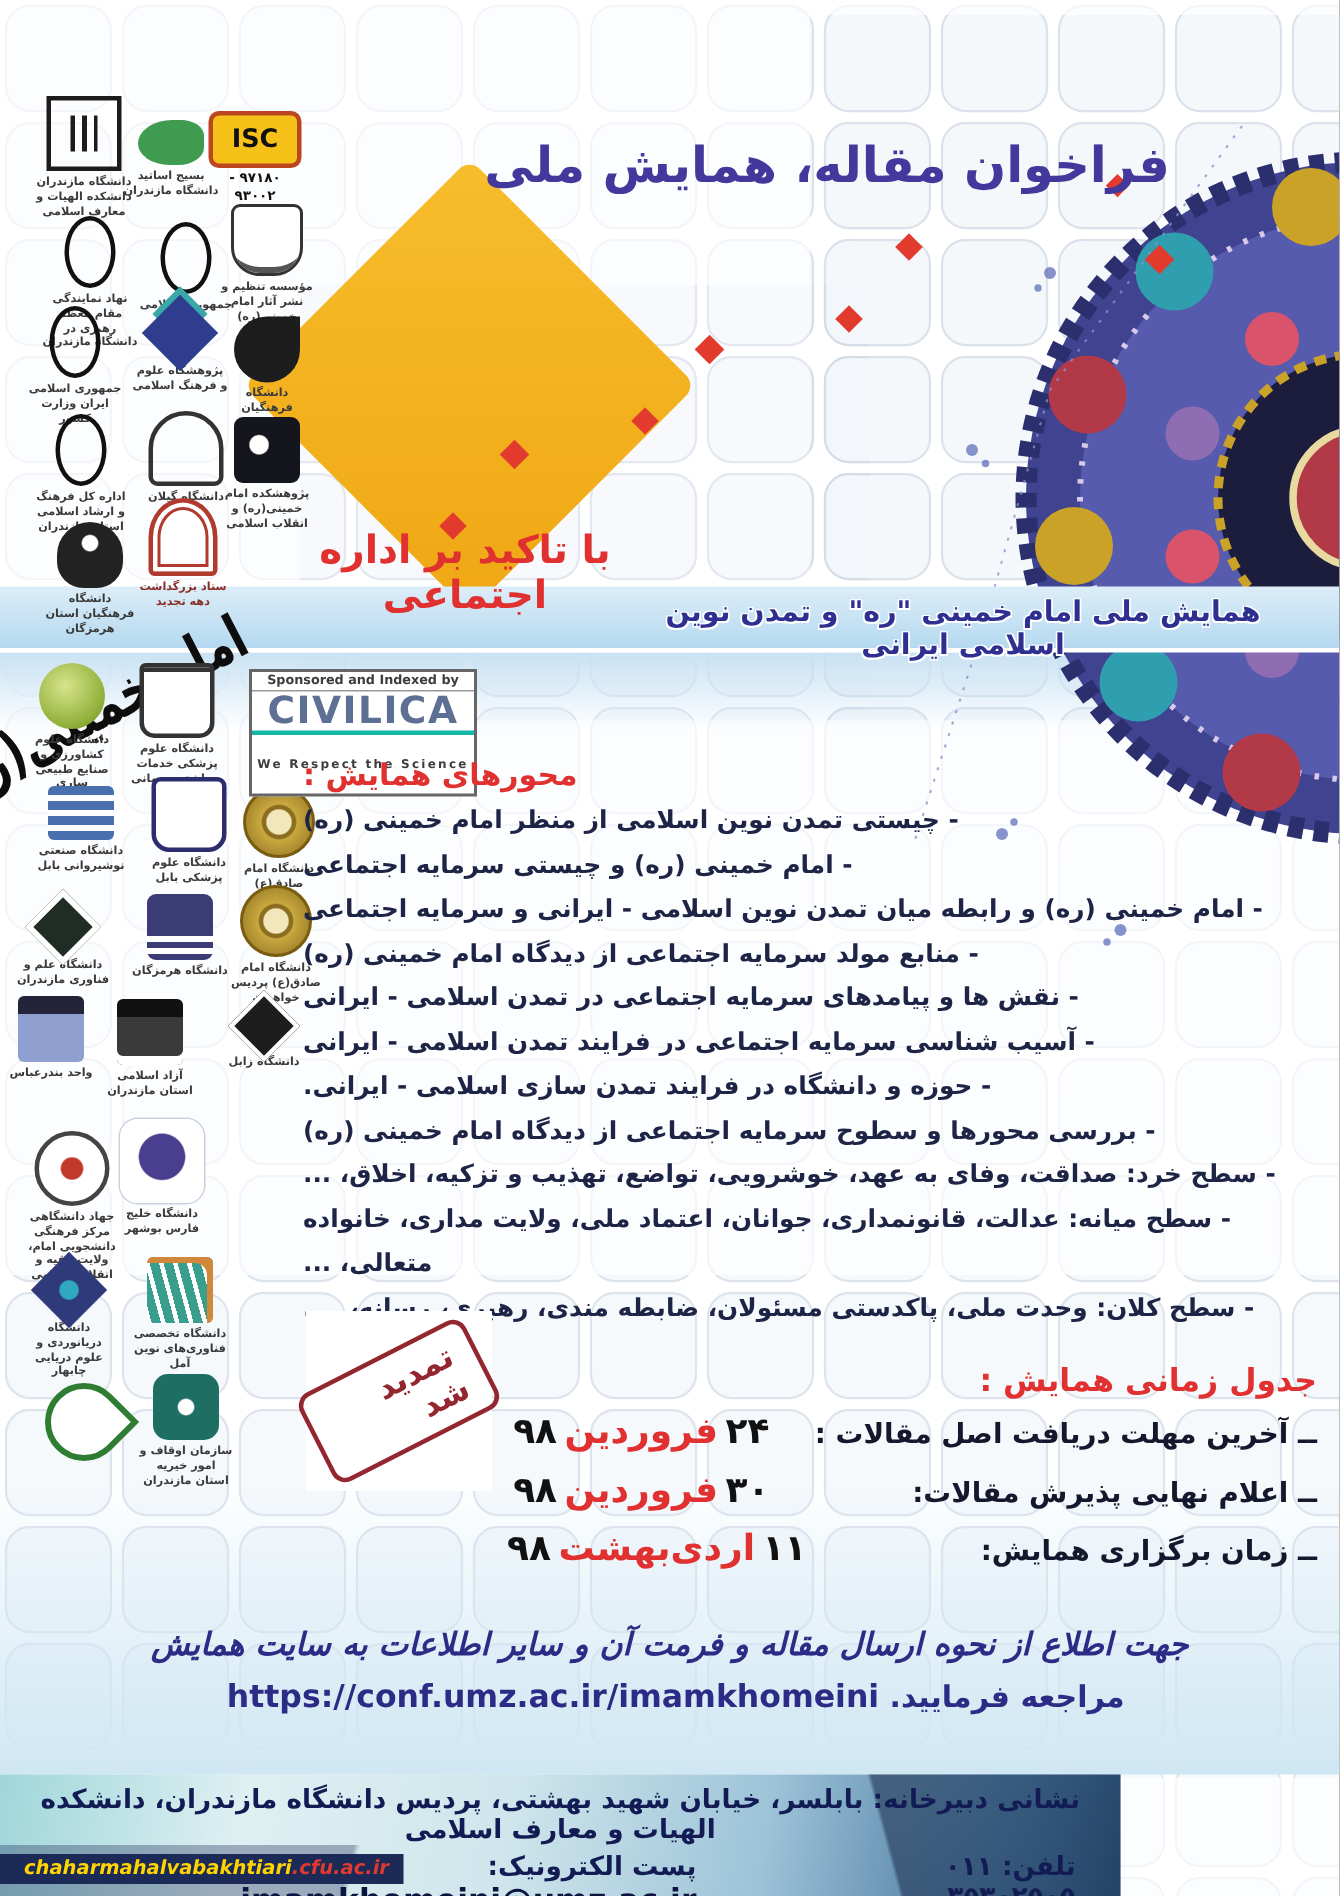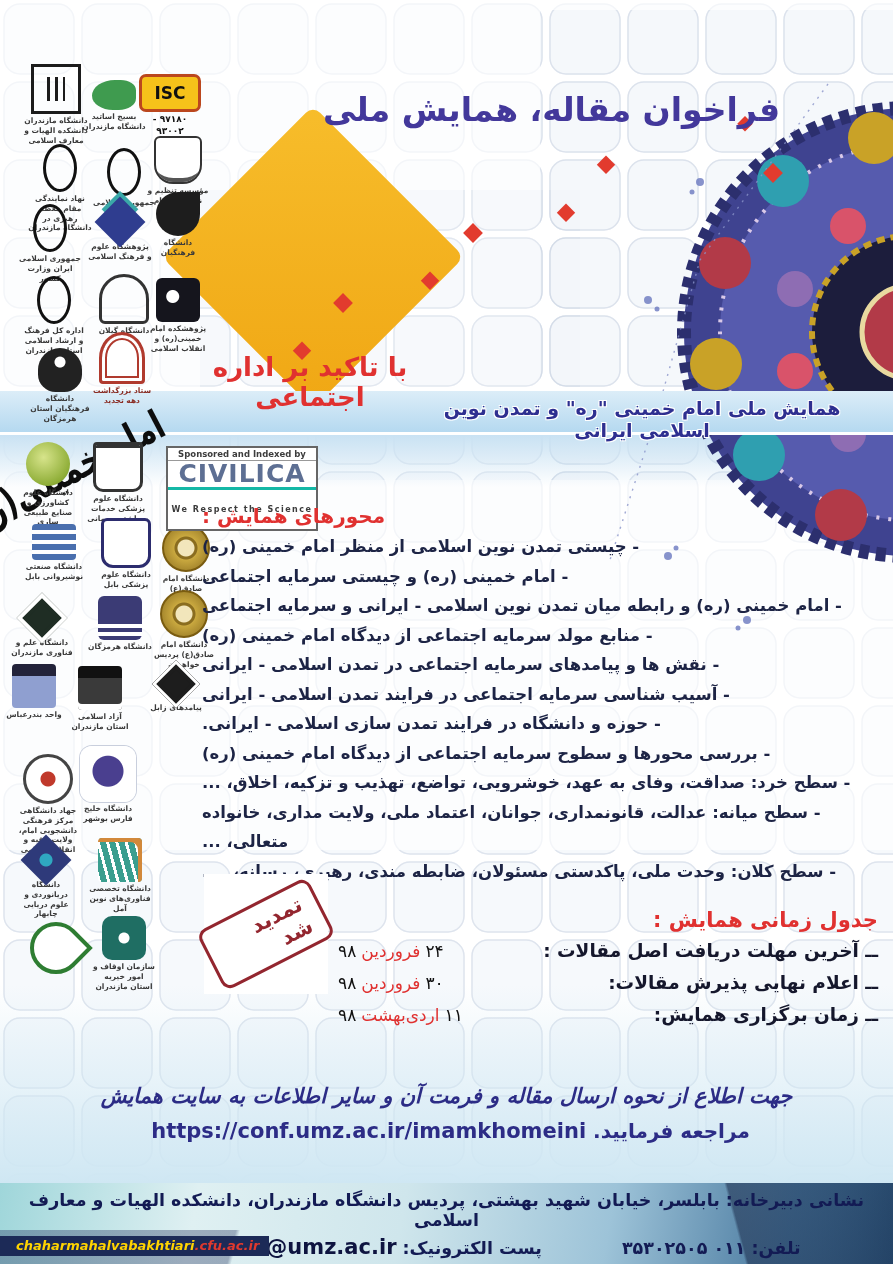--- a/index.html
+++ b/index.html
@@ -28,21 +28,21 @@
     color:#e03130;font-size:26px;font-weight:bold;}
   .subtitle{position:absolute;top:397px;right:16px;width:470px;text-align:center;z-index:4;
     color:#2e2f90;font-size:19px;font-weight:bold;
     text-shadow:1px 1px 0 #fff,-1px -1px 0 #fff,1px -1px 0 #fff,-1px 1px 0 #fff;}
   
   .logo{position:absolute;width:64px;margin:0;z-index:4;text-align:center;}
   .logo .mark{width:44px;height:44px;margin:0 auto 2px;}
   .logo figcaption{font-size:7.5px;line-height:1.3;color:#3a3a3a;font-weight:bold;}
   .p0{left:24px;top:64px}   .p1{left:82px;top:72px}   .p2{left:138px;top:74px}
   .p3{left:28px;top:144px}  .p4{left:92px;top:148px}  .p5{left:146px;top:136px}
-  .p6{left:18px;top:204px}  .p7{left:88px;top:200px}  .p8{left:146px;top:192px}
+  .p6{left:18px;top:204px}  .p7{left:88px;top:200px}  .p8{left:146px;top:211px}
   .p9{left:22px;top:276px}  .p10{left:92px;top:274px} .p11{left:146px;top:278px}
   .p12{left:28px;top:348px} .p13{left:90px;top:332px}
   .p14{left:16px;top:442px} .p15{left:86px;top:442px}
   .p16{left:22px;top:518px} .p17{left:94px;top:518px} .p18{left:154px;top:524px}
   .p19{left:10px;top:596px} .p20{left:88px;top:596px} .p21{left:152px;top:590px}
   .p22{left:2px;top:664px}  .p23{left:68px;top:666px} .p24{left:144px;top:662px}
   .p25{left:16px;top:754px} .p26{left:76px;top:746px}
   .p27{left:14px;top:838px} .p28{left:88px;top:838px}
   .p29{left:24px;top:922px} .p30{left:92px;top:916px}
   
@@ -100,34 +100,34 @@
   .civilica .c-bot{font-size:8px;font-weight:bold;border-top:3px solid #14b8a6;letter-spacing:1.5px;padding:15px 0;}
   
   .topics{position:absolute;top:504px;right:13px;width:678px;z-index:4;text-align:left;}
   .topics h2{margin:0 0 4px;font-size:20px;color:#e03130;font-weight:bold;}
   .topics .t-item{font-size:16.5px;font-weight:bold;color:#1d2445;line-height:29.5px;}
   
   .schedule{position:absolute;top:908px;right:15px;width:540px;z-index:4;text-align:right;}
   .schedule h2{margin:0 0 8px;font-size:21px;color:#e03130;font-weight:bold;}
   .s-row{display:flex;justify-content:space-between;align-items:baseline;margin-bottom:11px;}
   .s-label{font-size:18.5px;font-weight:bold;color:#15172c;}
-  .s-date{font-size:17px;font-weight:normal;color:#111;min-width:175px;text-align:left;}
+  .s-date{font-size:24px;font-weight:bold;color:#111;min-width:175px;text-align:right;}
   .s-date .month{color:#e03130;padding:0 5px;}
   .stamp-wrap{position:absolute;left:204px;top:874px;width:124px;height:120px;z-index:5;background:#fff;
     display:flex;align-items:center;justify-content:center;}
   .stamp{transform:rotate(-27deg);border:3px solid #93262f;border-radius:10px;padding:6px 14px;
     color:#93262f;font-size:21px;font-weight:900;letter-spacing:1px;}
   
   .website{position:absolute;top:1078px;left:40px;right:40px;z-index:4;text-align:center;
     color:#2c2c86;font-weight:bold;}
   .website .w1{font-size:21px;line-height:36px;font-style:italic;}
   .website .w2{font-size:20px;line-height:34px;}
   .website .url{direction:ltr;unicode-bidi:isolate;font-size:21px;padding-left:8px;}
   
-  .footer{position:absolute;left:0;top:1183px;width:893px;height:81px;z-index:6;
+  .footer{position:absolute;left:0;top:1183px;width:747px;height:81px;z-index:6;
     background:linear-gradient(100deg,#9fd6da 0%,#dff0f2 22%,#cfe6ec 45%,#9dc3d8 68%,#49799f 88%,#274b6f 100%);}
   .footer .fx1{position:absolute;right:0;top:0;width:260px;height:81px;
     background:linear-gradient(75deg,transparent 40%,rgba(26,42,74,.55) 41%,rgba(26,42,74,.2));}
   .footer .fx2{position:absolute;left:0;bottom:0;width:420px;height:34px;
     background:linear-gradient(105deg,rgba(30,45,90,.35) 0 55%,transparent 56%);}
   .f-address{position:relative;margin:7px 18px 0;text-align:center;font-size:17.5px;font-weight:bold;color:#131b54;}
   .f-contact{position:relative;margin:5px 30px 0;display:flex;justify-content:center;gap:80px;
     font-size:17.5px;font-weight:bold;color:#131b54;align-items:baseline;}
   .f-email-val{direction:ltr;unicode-bidi:isolate;font-size:21px;font-weight:900;color:#0e1440;}
   .watermark{position:absolute;left:0;bottom:8px;background:#1c2a57;padding:2px 10px 3px 16px;
@@ -303,21 +303,21 @@
   <figure class="logo p22">
       <div class="mark"></div>
       <figcaption>واحد بندرعباس</figcaption>
     </figure>
   <figure class="logo p23">
       <div class="mark"></div>
       <figcaption>آزاد اسلامی استان مازندران</figcaption>
     </figure>
   <figure class="logo p24">
       <div class="mark"></div>
-      <figcaption>پیامدهای زابل</figcaption>
+      <figcaption>دانشگاه زابل</figcaption>
     </figure>
   <figure class="logo p25">
       <div class="mark"></div>
       <figcaption>جهاد دانشگاهی مرکز فرهنگی دانشجویی امام، ولایت فقیه و انقلاب اسلامی</figcaption>
     </figure>
   <figure class="logo p26">
       <div class="mark"></div>
       <figcaption>دانشگاه خلیج فارس بوشهر</figcaption>
     </figure>
   <figure class="logo p27">

